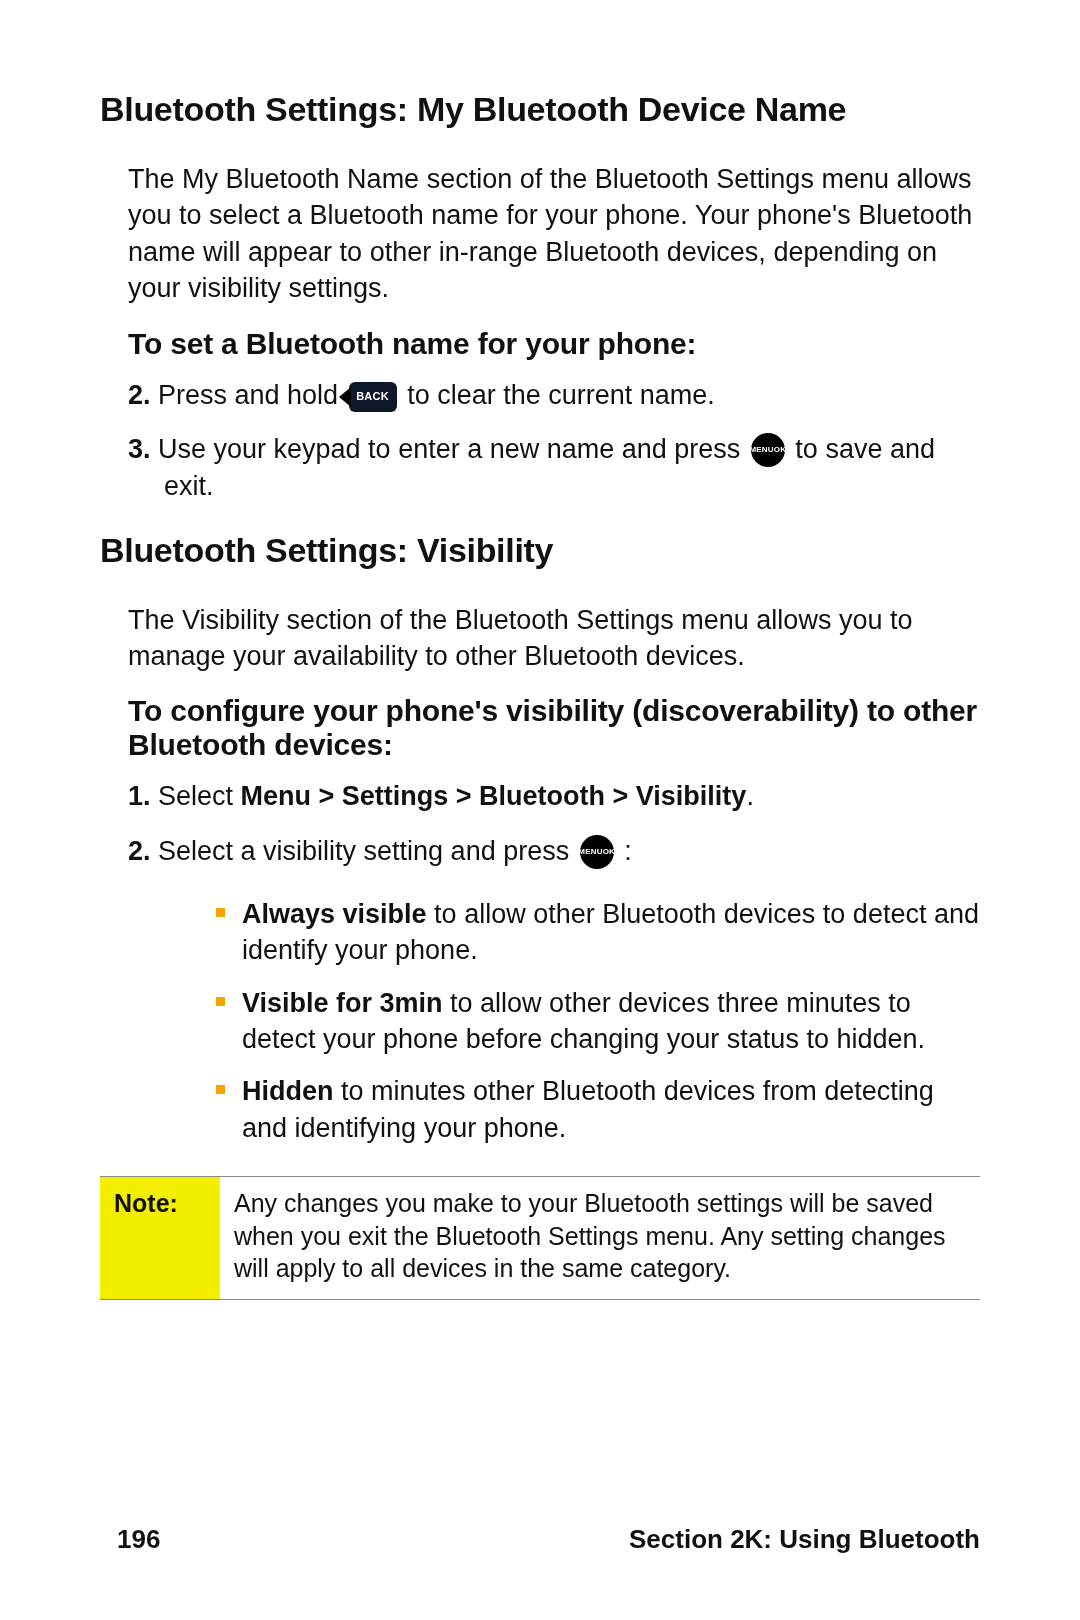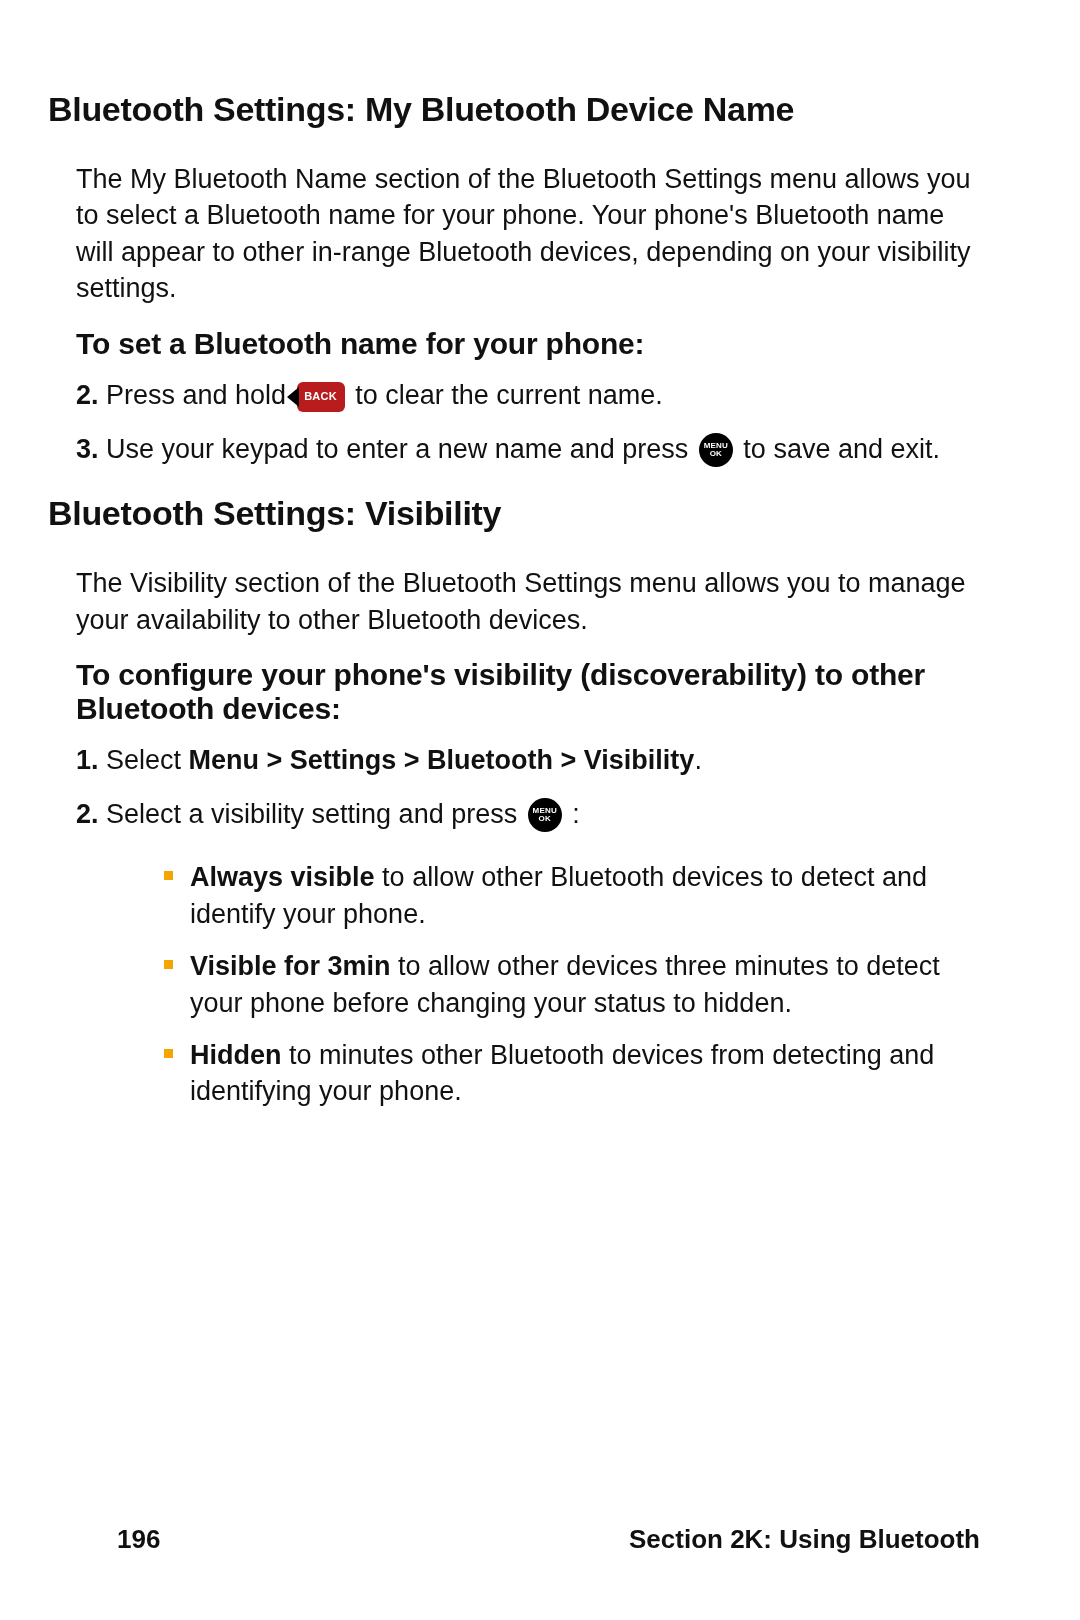--- a/index.html
+++ b/index.html
@@ -10,21 +10,21 @@
     color: #111;
     width: 1080px;
     height: 1620px;
     box-sizing: border-box;
     position: relative;
   }
   .page {
     box-sizing: border-box;
     width: 1080px;
     height: 1620px;
-    padding: 90px 100px 0 48px;
+    padding: 90px 100px 0 100px;
     position: relative;
   }
   h2.section-heading {
     font-size: 34px;
     font-weight: 700;
     margin: 0 0 14px 0;
     letter-spacing: -0.3px;
   }
   .indent {
     padding-left: 28px;
@@ -82,21 +82,21 @@
     width: 9px;
     height: 9px;
     background: #f5a400;
   }
   
   .key-back {
     display: inline-flex;
     vertical-align: middle;
     width: 48px;
     height: 30px;
-    background: #b91c1c;
+    background: #0f172a;
     color: #fff;
     border-radius: 6px;
     align-items: center;
     justify-content: center;
     position: relative;
     text-indent: 0;
     margin: 0 3px;
   }
   .key-back .t {
     font-size: 11px;
@@ -119,21 +119,20 @@
   .key-menu {
     display: inline-flex;
     vertical-align: middle;
     width: 34px;
     height: 34px;
     border-radius: 50%;
     background: #000;
     color: #fff;
     align-items: center;
     justify-content: center;
-    flex-direction: column;
     line-height: 1;
     text-indent: 0;
     margin: 0 3px;
     position: relative;
     top: -1px;
   }
   .key-menu .t1 { font-size: 8px; font-weight: 700; letter-spacing: 0.2px; }
   .key-menu .t2 { font-size: 8px; font-weight: 700; letter-spacing: 0.2px; }
   
   table.note {
@@ -213,19 +212,27 @@
       <span> :</span>
 
       <ul class="bullets">
         <li><span class="b">Always visible</span><span> to allow other Bluetooth devices to detect and identify your phone.</span></li>
         <li><span class="b">Visible for 3min</span><span> to allow other devices three minutes to detect your phone before changing your status to hidden.</span></li>
         <li><span class="b">Hidden</span><span> to minutes other Bluetooth devices from detecting and identifying your phone.</span></li>
       </ul>
     </li>
   </ol>
 
+  <table class="note">
+    <tbody>
+        <tr>
+      <td class="label">Note:</td>
+      <td>Any changes you make to your Bluetooth settings will be saved when you exit the Bluetooth Settings menu. Any setting changes will apply to all devices in the same category.</td>
+    </tr>
+  </tbody>
+    </table>
 
   <div class="footer">
     <span>196</span>
     <span>Section 2K: Using Bluetooth</span>
   </div>
 
 </div>
 
 </body></html>

